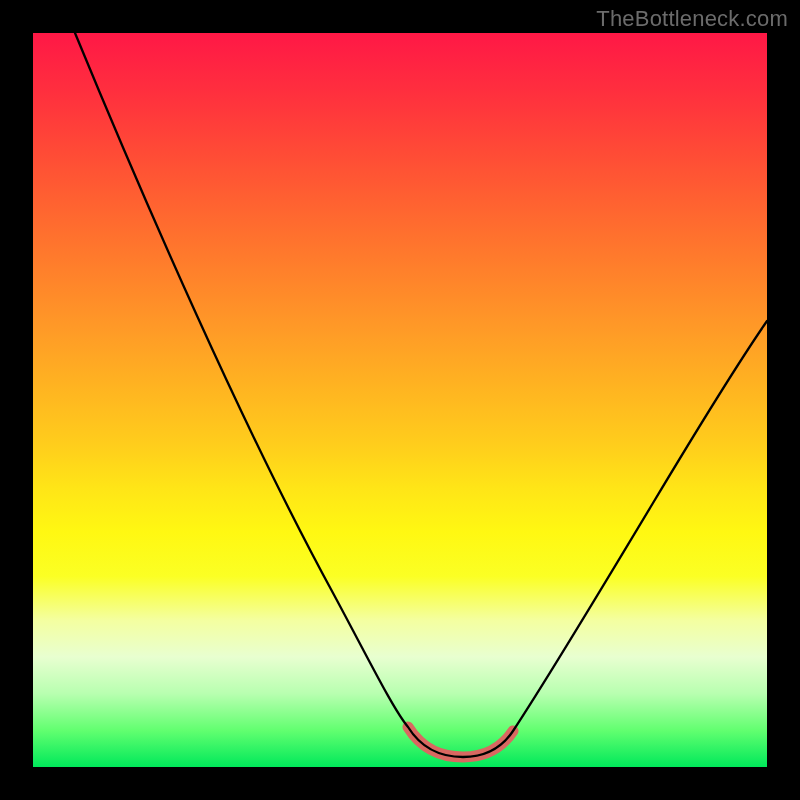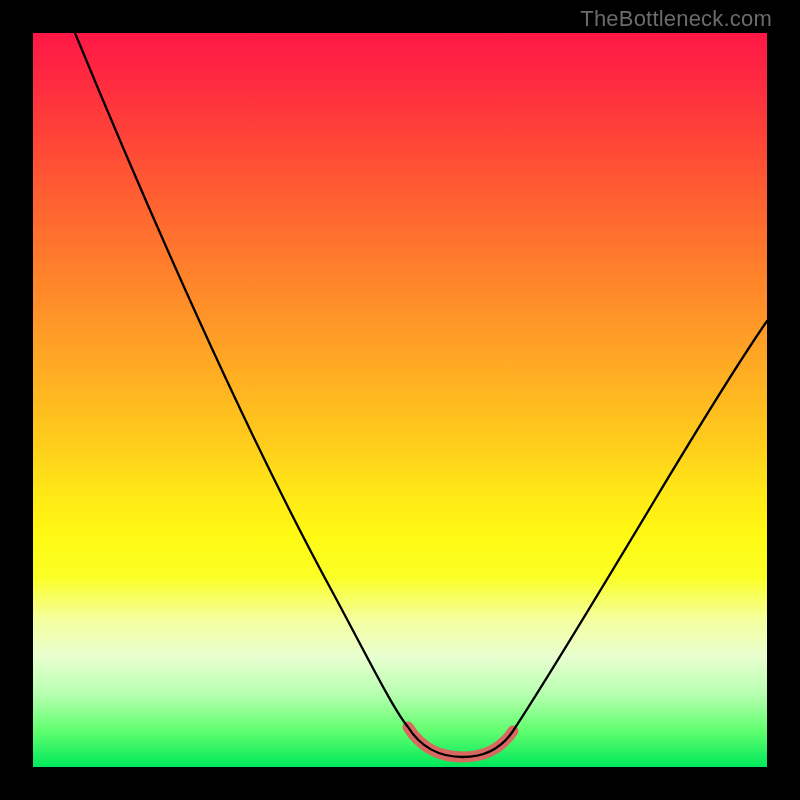--- a/index.html
+++ b/index.html
@@ -38,21 +38,21 @@
       #f4ffa0 80%,
       #e8ffd0 85%,
       #b8ffb0 90%,
       #62ff70 95%,
       #00e85a 100%
     );
   }
   .watermark {
     position: absolute;
     top: 6px;
-    right: 28px;
+    right: 12px;
     color: #6b6b6b;
     font-size: 22px;
     font-weight: 400;
     letter-spacing: 0.2px;
     user-select: none;
   }
   svg.curves {
     position: absolute;
     left: 0;
     top: 0;

